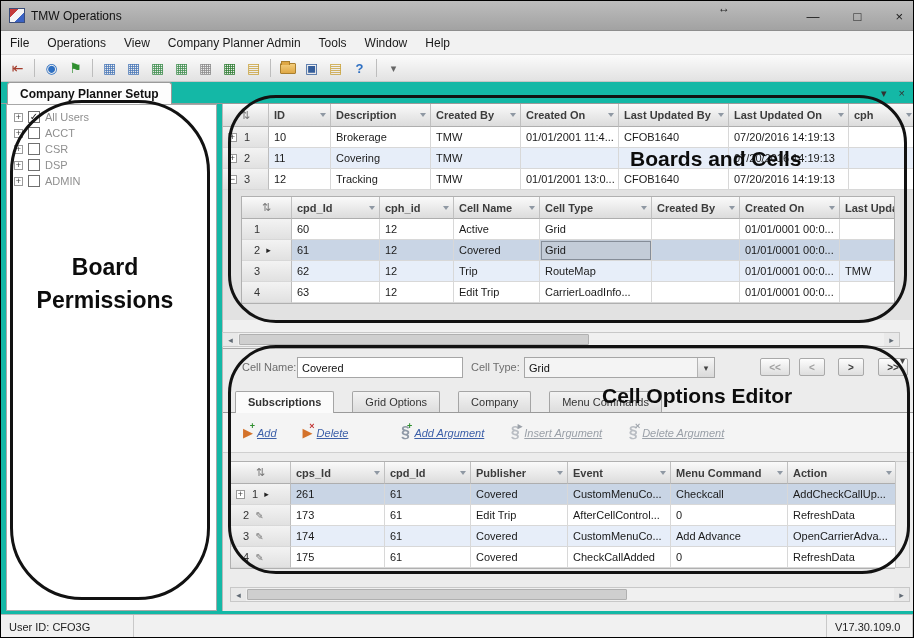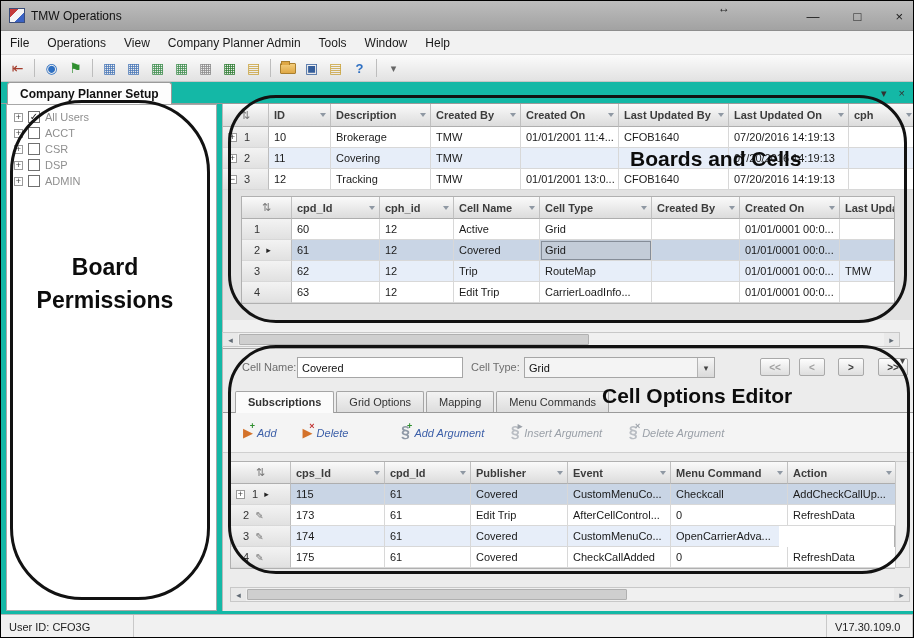--- a/index.html
+++ b/index.html
@@ -104,32 +104,32 @@
   .combo .dd { width:17px; height:100%; border-left:1px solid #b4b4b4;
     background:linear-gradient(#f6f6f6,#dadada); display:flex; align-items:center; justify-content:center; font-size:9px; color:#444; }
   .navbtn { position:absolute; height:18px; top:9px; background:linear-gradient(#fdfdfd,#dedede);
     border:1px solid #a9a9a9; border-radius:2px; font-size:10px; font-weight:bold; color:#3c3c3c;
     display:flex; align-items:center; justify-content:center; }
   .navbtn.dis { color:#a0a0a0; }
 
   .etabs { position:absolute; left:0; top:42px; width:693px; height:22px; border-bottom:1px solid #9a9a9a; padding-left:12px; display:flex; align-items:flex-end; }
   .etab { height:21px; padding:4px 12px 0; font-size:11px; color:#333;
     background:linear-gradient(#f3f3f3,#ddd); border:1px solid #a5a5a5; border-bottom:none;
-    border-radius:2px 2px 0 0; margin-right:2px; white-space:nowrap; }
+    border-radius:2px 2px 0 0; margin-right:18px; white-space:nowrap; }
   .etab.active { background:#fbfbfb; font-weight:bold; height:22px; margin-bottom:-1px; }
   .etabcaret { position:absolute; right:10px; top:6px; font-size:10px; color:#444; }
 
   .linksbar { position:absolute; left:0; top:64px; width:693px; height:40px; background:#f4f4f4;
     border-bottom:1px solid #cfcfcf; display:flex; align-items:center; padding-left:16px; gap:8px; }
   .linkitem { display:flex; align-items:center; gap:5px; margin-right:14px; }
   .linkico { position:relative; width:18px; height:18px; display:flex; align-items:center; justify-content:center; font-size:13px; }
   .linkico .badge { position:absolute; right:-3px; top:-3px; font-size:9px; font-weight:bold; }
   .lk-orange { color:#d4722a; } .lk-silver { color:#8f99a6; font-size:16px; font-weight:bold; } .lk-silver-dis { color:#b9bdc3; font-size:16px; font-weight:bold; }
   .b-green { color:#2f8f2f; } .b-red { color:#c03030; } .b-gray { color:#9aa0a8; }
-  .linktext { font-size:11px; font-style:italic; color:#3c5fa8; }
+  .linktext { font-size:11px; font-style:italic; text-decoration:underline; color:#3c5fa8; }
   .linktext.dis { color:#9aa0a8; }
 
   .subsgrid { position:absolute; left:7px; top:112px; width:665px; background:#fff; border:1px solid #b0b0b0; }
   .subsgrid .hcell { height:22px; }
   .sg-c0{width:60px;min-width:60px}.sg-c1{width:94px;min-width:94px}.sg-c2{width:86px;min-width:86px}
   .sg-c3{width:97px;min-width:97px}.sg-c4{width:103px;min-width:103px}.sg-c5{width:117px;min-width:117px}
   .sg-c6{width:108px;min-width:108px;border-right:none}
   .vs-subs { left:672px; top:112px; height:107px; }
   .hs-bottom { left:7px; top:238px; width:680px; }
 
@@ -409,21 +409,21 @@
       <span class="dd">▾</span>
     </div>
     <div class="navbtn dis" style="left:537px;width:30px">&lt;&lt;</div>
     <div class="navbtn dis" style="left:576px;width:26px">&lt;</div>
     <div class="navbtn" style="left:615px;width:26px">&gt;</div>
     <div class="navbtn" style="left:655px;width:30px">&gt;&gt;</div>
 
     <div class="etabs">
       <span class="etab active">Subscriptions</span>
       <span class="etab">Grid Options</span>
-      <span class="etab">Mapping</span>
+      <span class="etab">Company</span>
       <span class="etab">Menu Commands</span>
     </div>
     <span class="etabcaret">▾</span>
 
     <div class="linksbar">
       <span class="linkitem">
         <span class="linkico lk-orange">▶</span>
         <span class="linkico badgewrap" style="width:0;margin-left:-10px">
             <span class="badge b-green">+</span>
           </span>
@@ -486,21 +486,21 @@
             <span>Action</span>
             <span class="flt"></span>
           </div>
       </div>
       <div class="row sel">
         <div class="cell ind sg-c0">
             <span class="expando">+</span>
             <span class="rnum">1</span>
             <span class="rowarrow">▸</span>
           </div>
-        <div class="cell sg-c1">115</div>
+        <div class="cell sg-c1">261</div>
         <div class="cell sg-c2">61</div>
         <div class="cell sg-c3">Covered</div>
         <div class="cell sg-c4">CustomMenuCo...</div>
         <div class="cell sg-c5">Checkcall</div>
         <div class="cell sg-c6">AddCheckCallUp...</div>
       </div>
       <div class="row">
         <div class="cell ind sg-c0">
             <span class="rnum">2</span>
             <span class="pencil">✎</span>
@@ -514,20 +514,21 @@
       </div>
       <div class="row alt">
         <div class="cell ind sg-c0">
             <span class="rnum">3</span>
             <span class="pencil">✎</span>
           </div>
         <div class="cell sg-c1">174</div>
         <div class="cell sg-c2">61</div>
         <div class="cell sg-c3">Covered</div>
         <div class="cell sg-c4">CustomMenuCo...</div>
+        <div class="cell sg-c5">Add Advance</div>
         <div class="cell sg-c6">OpenCarrierAdva...</div>
       </div>
       <div class="row">
         <div class="cell ind sg-c0">
             <span class="rnum">4</span>
             <span class="pencil">✎</span>
           </div>
         <div class="cell sg-c1">175</div>
         <div class="cell sg-c2">61</div>
         <div class="cell sg-c3">Covered</div>

